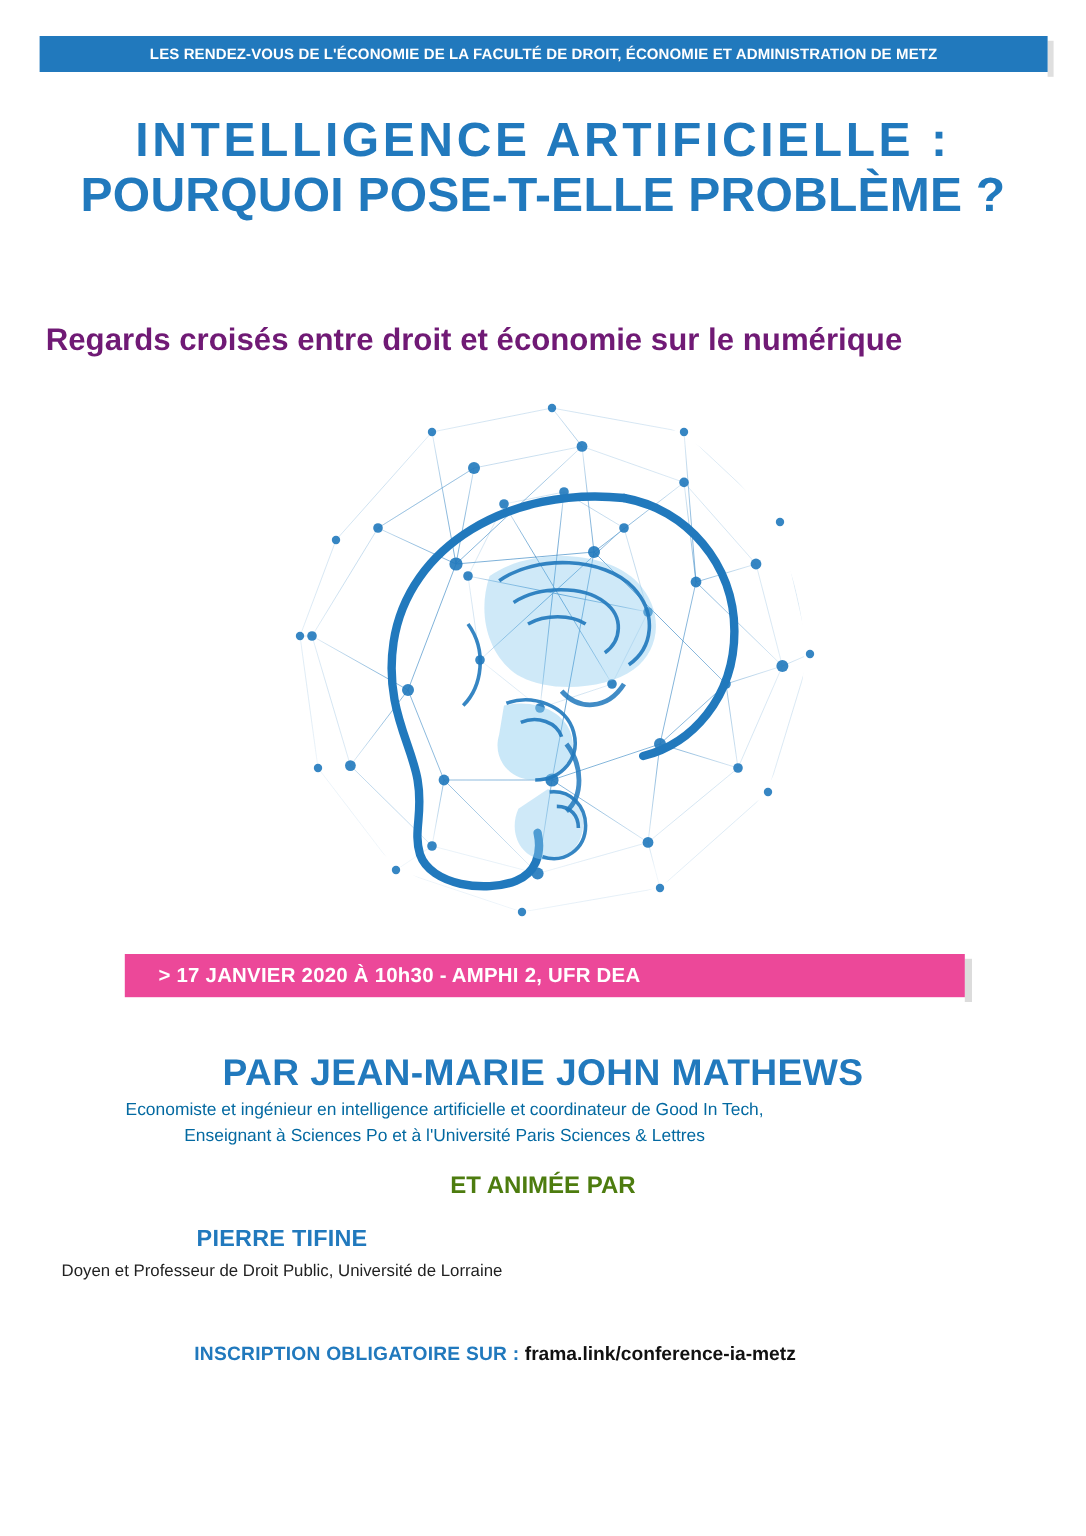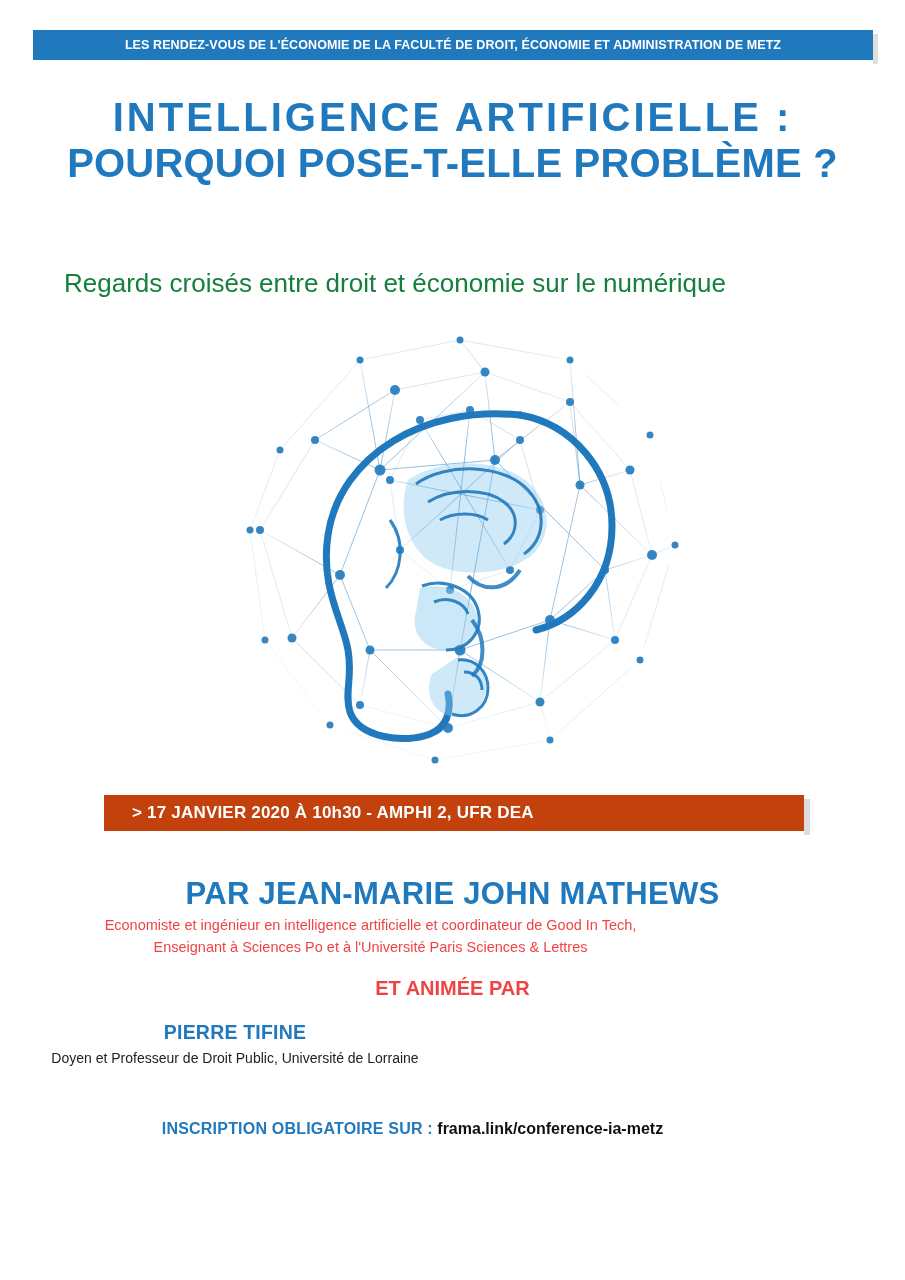--- a/index.html
+++ b/index.html
@@ -74,44 +74,44 @@
     letter-spacing: 0.2px;
     line-height: 1.25;
     white-space: nowrap;
   }
   .subtitle {
     position: absolute;
     left: 0;
     top: 268px;
     width: 790px;
     text-align: center;
-    color: #15803d;
+    color: #701a75;
     font-size: 26px;
-    font-weight: normal;
+    font-weight: bold;
     white-space: nowrap;
   }
 
   
   .brain-area {
     position: absolute;
     left: 220px;
     top: 320px;
     width: 470px;
     height: 460px;
   }
   .brain-area svg { display: block; }
 
   
   .date-banner {
     position: absolute;
     left: 104px;
     top: 795px;
     width: 700px;
     height: 36px;
-    background: #c2410c;
+    background: #ec4899;
     display: flex;
     align-items: center;
     padding-left: 28px;
   }
   .date-banner-text {
     color: #fff;
     font-size: 17px;
     font-weight: bold;
     letter-spacing: 0.2px;
     white-space: nowrap;
@@ -134,29 +134,29 @@
     color: #2179bd;
     font-size: 31px;
     font-weight: bold;
     letter-spacing: 0.3px;
     white-space: nowrap;
   }
   .speaker-main-sub {
     position: absolute;
     left: 0; top: 915px; width: 741px;
     text-align: center;
-    color: #ef4444;
+    color: #0369a1;
     font-size: 14.5px;
     line-height: 1.5;
   }
   .animee {
     position: absolute;
     left: 0; top: 977px; width: 905px;
     text-align: center;
-    color: #ef4444;
+    color: #4d7c0f;
     font-size: 20px;
     font-weight: bold;
   }
   .host-left {
     position: absolute;
     left: 20px; top: 1021px; width: 430px;
     text-align: center;
   }
   .host-right {
     position: absolute;

